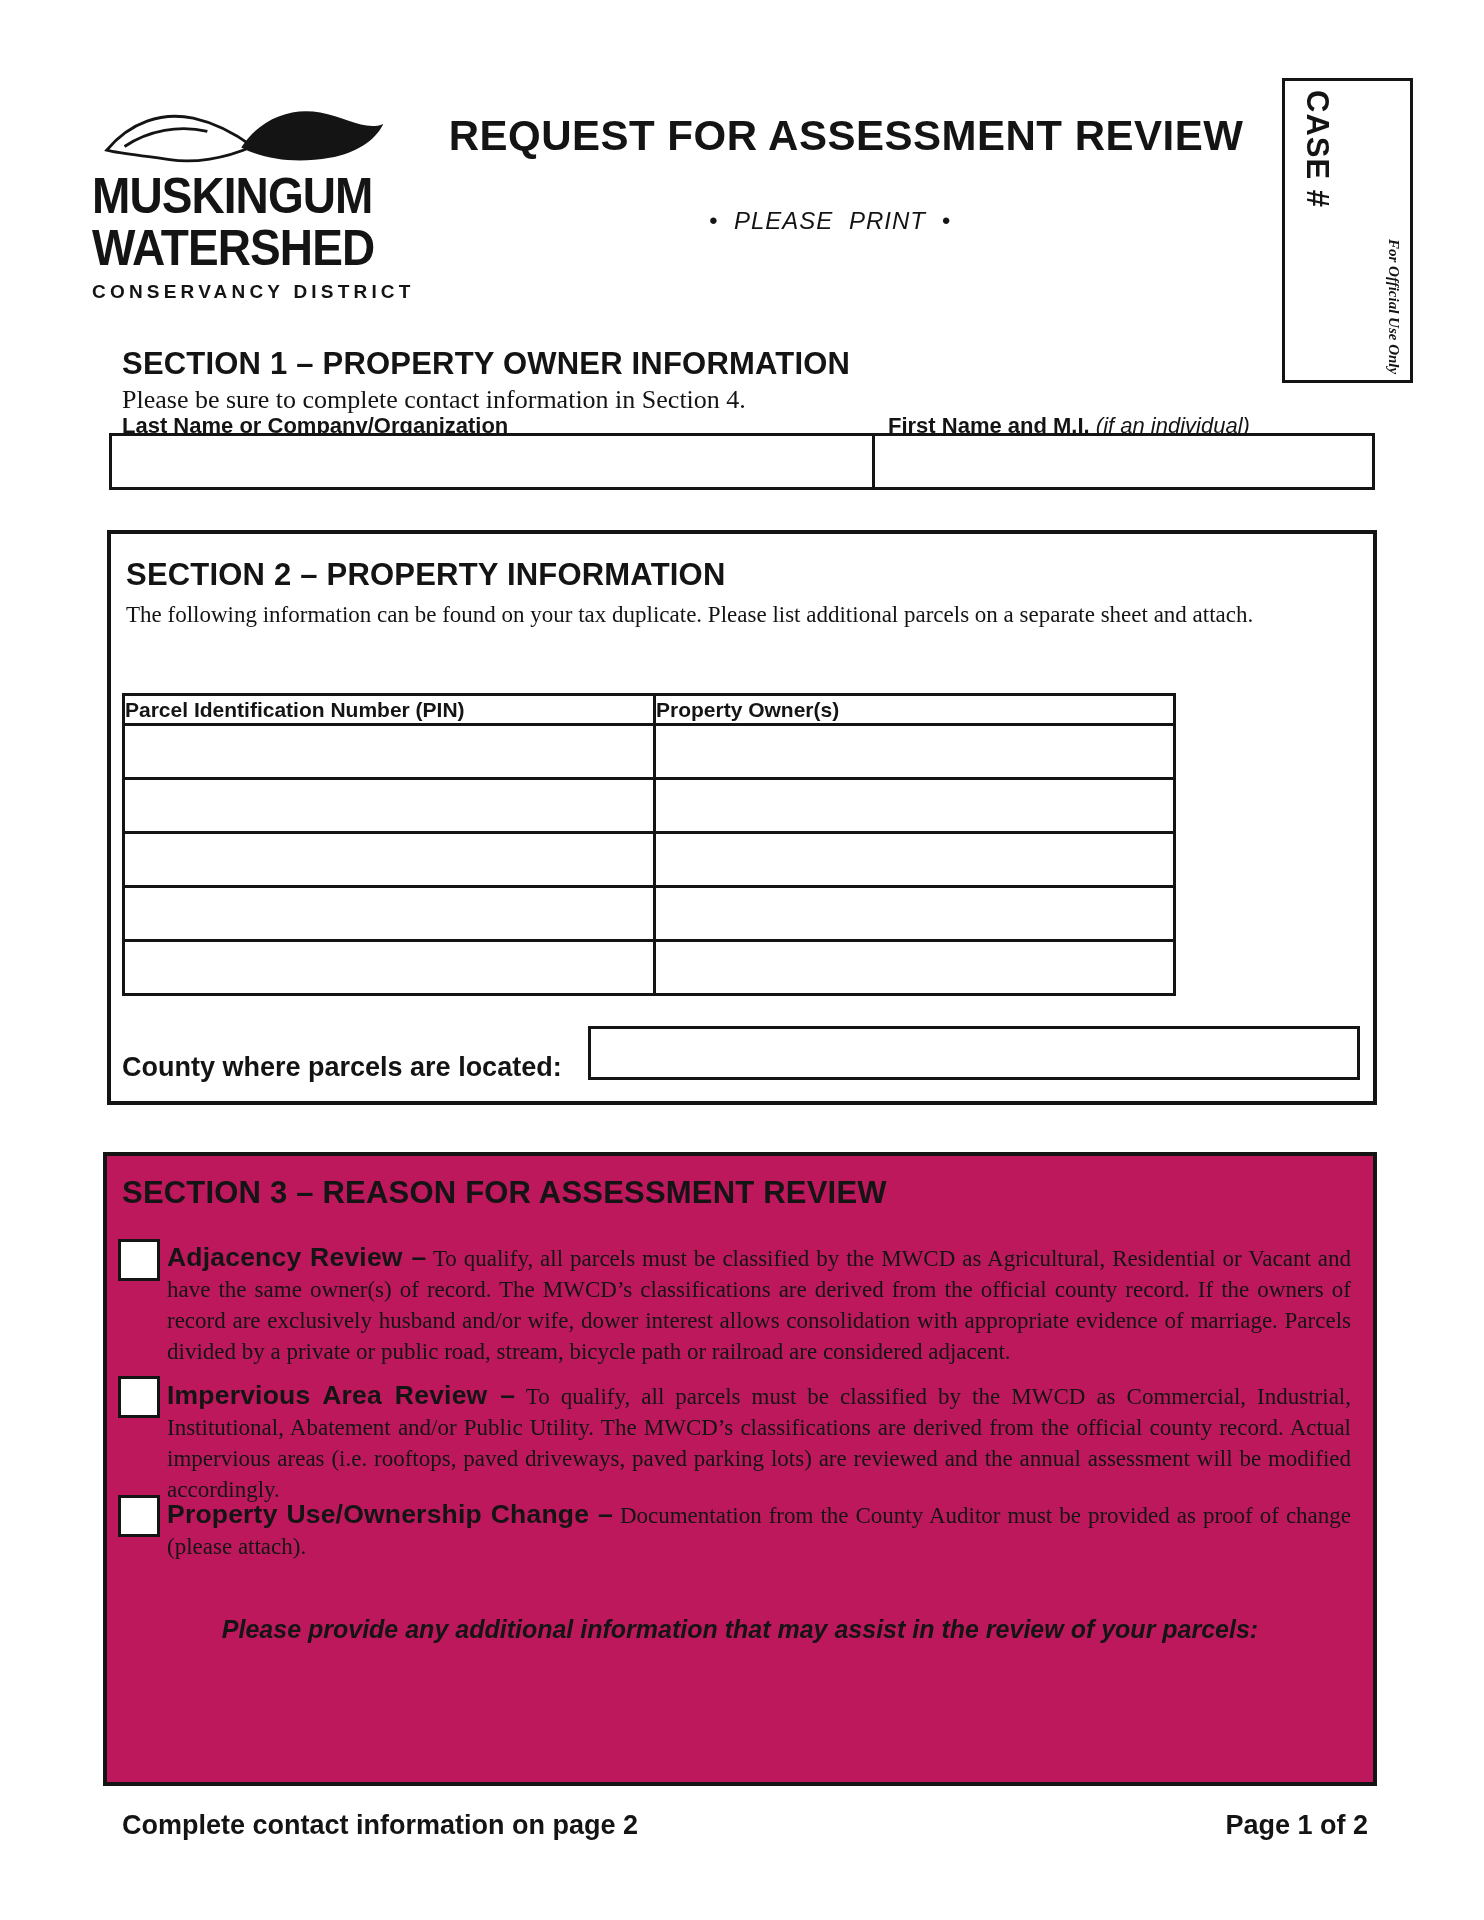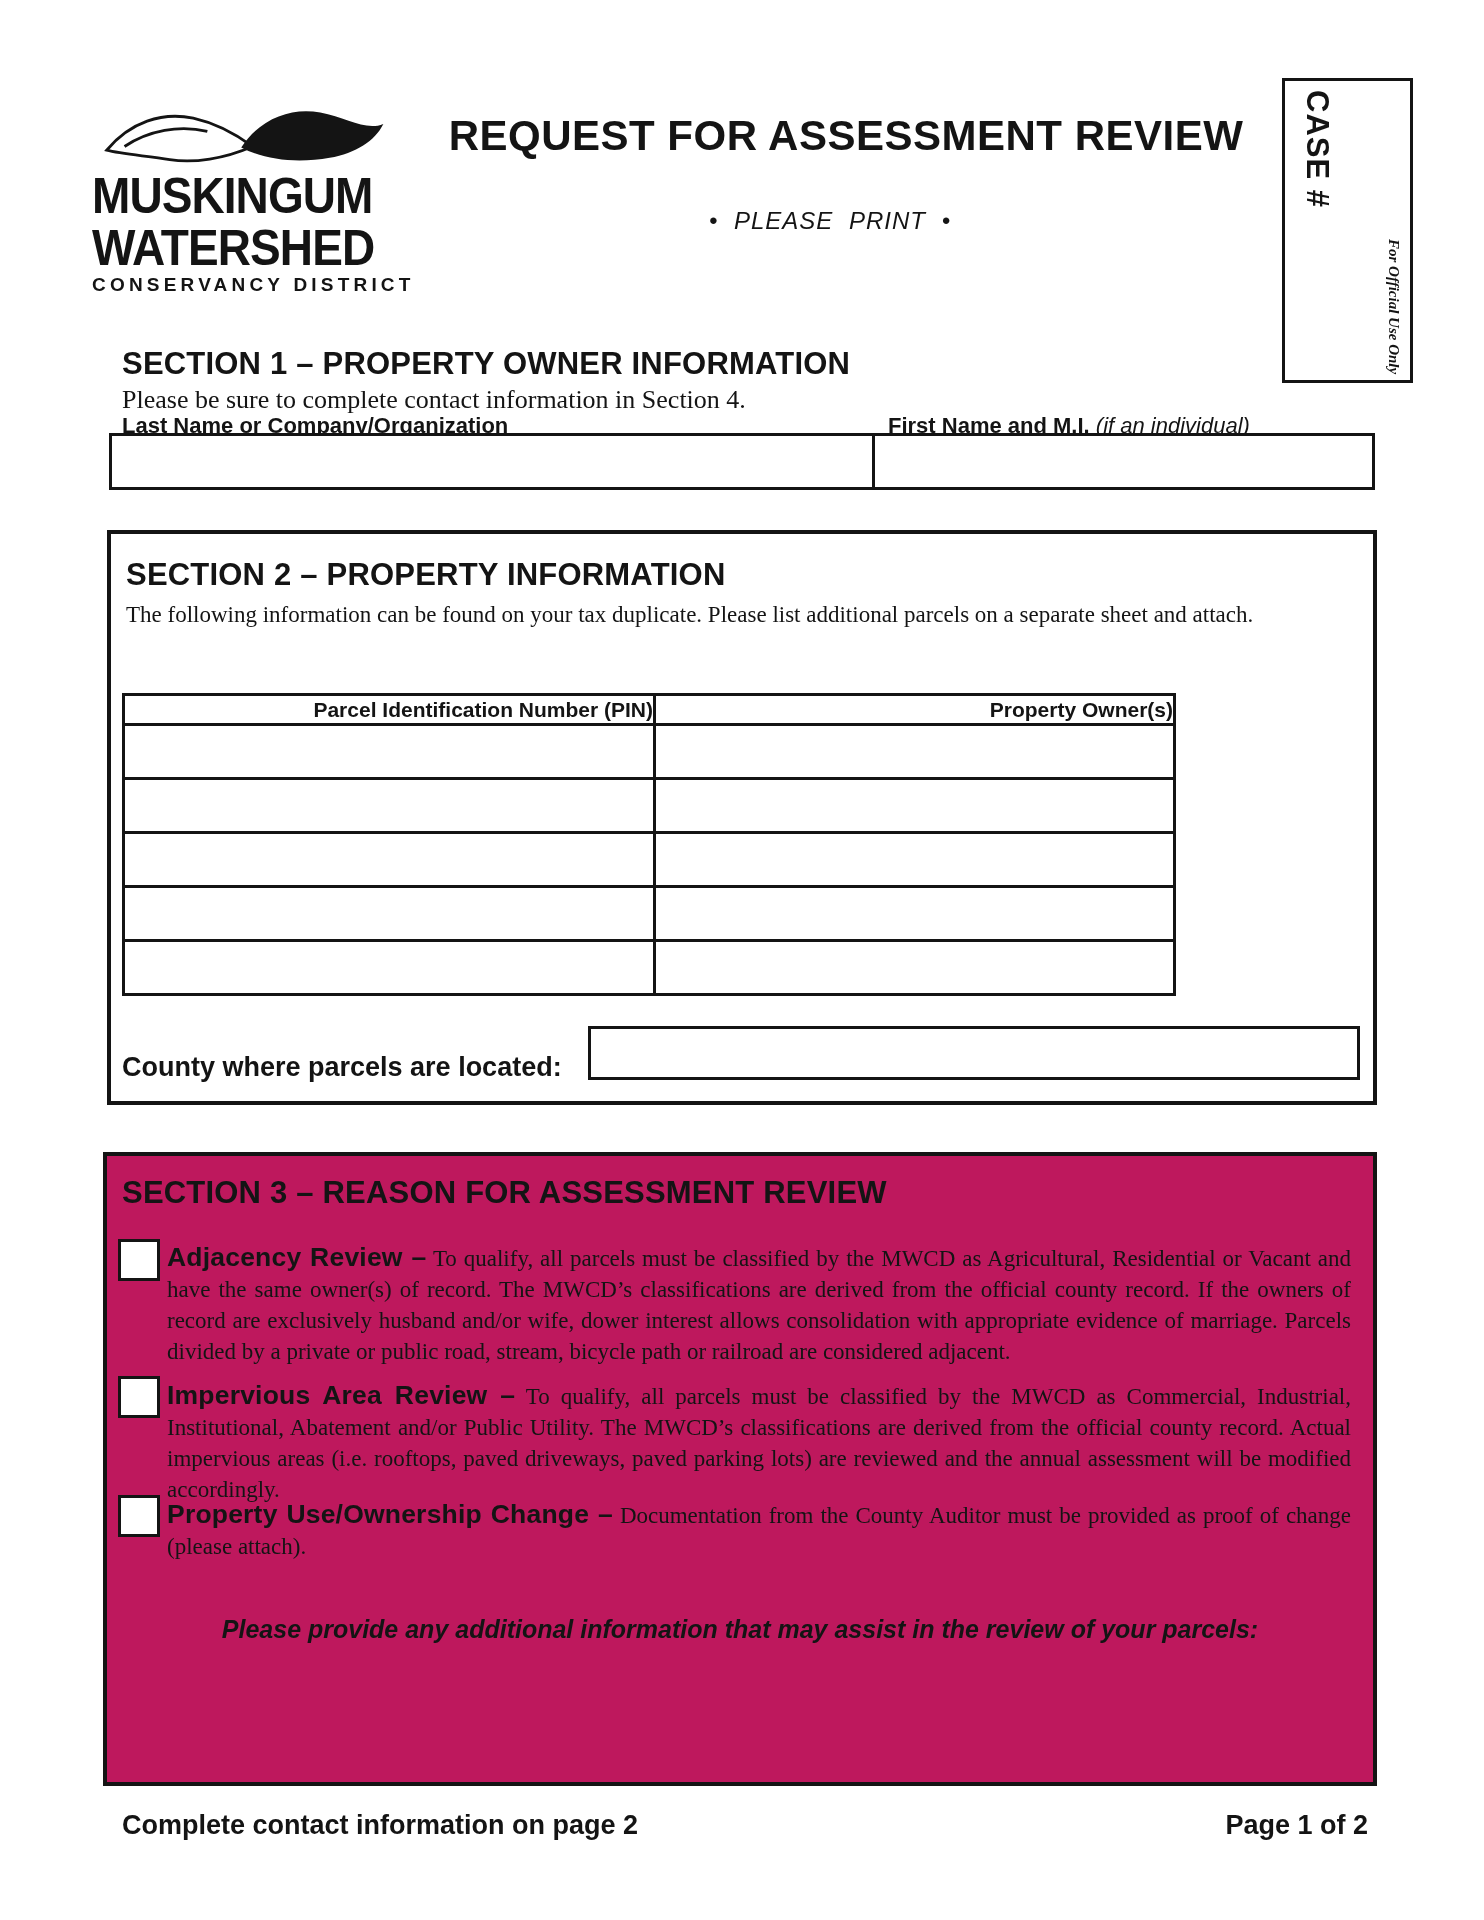--- a/index.html
+++ b/index.html
@@ -7,21 +7,21 @@
   .page {
     position:relative; width:1484px; height:1920px; margin:0 auto;
     background:#ffffff; color:#141414;
     font-family:"Liberation Sans", sans-serif;
     overflow:hidden;
   }
   
   .logo { position:absolute; left:92px; top:106px; width:310px; }
   .logo-waves { display:block; width:306px; height:64px; }
   .logo-big { font-weight:bold; font-size:50px; line-height:52px; letter-spacing:-1px; transform:scaleX(.92); transform-origin:0 50%; white-space:nowrap; }
-  .logo-small { font-weight:bold; font-size:19px; letter-spacing:4.2px; white-space:nowrap; }
+  .logo-small { font-weight:bold; font-size:19px; letter-spacing:4.2px; margin-top:7px; white-space:nowrap; }
   .main-title { position:absolute; left:424px; top:112px; width:844px; text-align:center; font-weight:bold; font-size:42px; letter-spacing:.5px; white-space:nowrap; }
   .please-print { position:absolute; left:408px; top:207px; width:844px; text-align:center; font-style:italic; font-size:24px; letter-spacing:1px; word-spacing:8px; }
   .case-box { position:absolute; left:1282px; top:78px; width:131px; height:305px; border:3px solid #141414; background:#fff; }
   .case-label { position:absolute; left:14px; top:9px; writing-mode:vertical-rl; font-weight:bold; font-size:31px; letter-spacing:1px; white-space:nowrap; }
   .case-note { position:absolute; right:8px; bottom:6px; writing-mode:vertical-rl; font-family:"Liberation Serif", serif; font-weight:bold; font-style:italic; font-size:15px; white-space:nowrap; }
   
   .sec-title { font-weight:bold; font-size:31px; letter-spacing:.2px; white-space:nowrap; }
   .serif { font-family:"Liberation Serif", serif; }
   .blank-input { background:#fff; border:3px solid #141414; }
   
@@ -33,21 +33,21 @@
   .s1-label-right .i { font-style:italic; }
   .s1-inputs { position:absolute; left:109px; top:433px; width:1266px; height:57px; border:3px solid #141414; display:flex; background:#fff; }
   .s1-cell-left { width:763px; height:100%; border-right:3px solid #141414; }
   .s1-cell-right { flex:1; height:100%; }
   
   .section2 { position:absolute; left:107px; top:530px; width:1270px; height:575px; border:4px solid #141414; background:#fff; }
   .s2-title { position:absolute; left:15px; top:23px; }
   .s2-desc { position:absolute; left:15px; top:64px; width:1235px; font-size:23px; line-height:33px; }
   .parcel-table { position:absolute; left:11px; top:159px; border-collapse:collapse; }
   .parcel-table th, .parcel-table td { border:3px solid #141414; padding:0; background:#fff; }
-  .parcel-table th { height:30px; font-size:21px; font-weight:bold; text-align:right; }
+  .parcel-table th { height:30px; font-size:21px; font-weight:bold; text-align:left; }
   .parcel-table th:first-child, .parcel-table td:first-child { width:531px; }
   .parcel-table th:last-child, .parcel-table td:last-child { width:520px; }
   .parcel-table td { height:54px; font-size:22px; padding:0 10px; }
   .county-label { position:absolute; left:11px; top:518px; font-weight:bold; font-size:27px; white-space:nowrap; }
   .county-input { position:absolute; left:477px; top:492px; width:772px; height:54px; }
   
   .section3 { position:absolute; left:103px; top:1152px; width:1274px; height:634px; border:4px solid #141414; background:#be185d; }
   .s3-title { position:absolute; left:15px; top:19px; }
   .checkbox { position:absolute; left:11px; width:42px; height:42px; border:3px solid #141414; background:#fff; }
   .cb1 { top:83px; } .cb2 { top:220px; } .cb3 { top:339px; }

